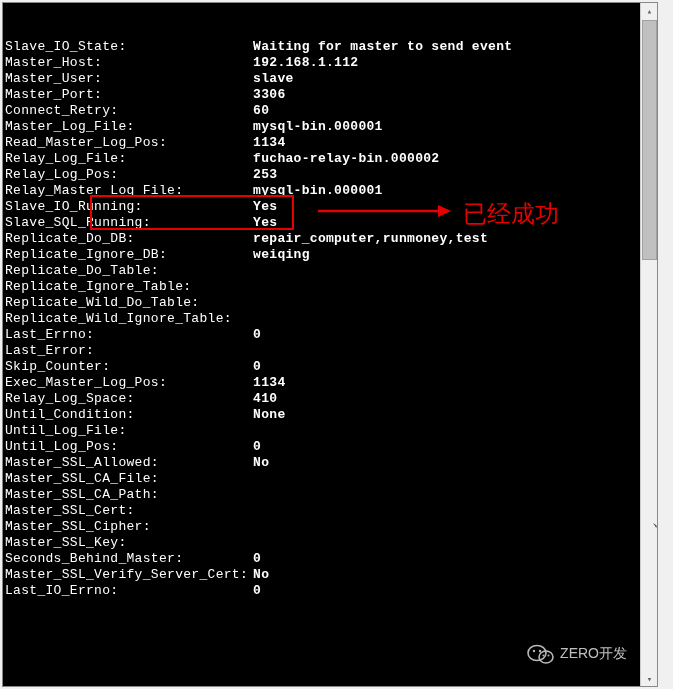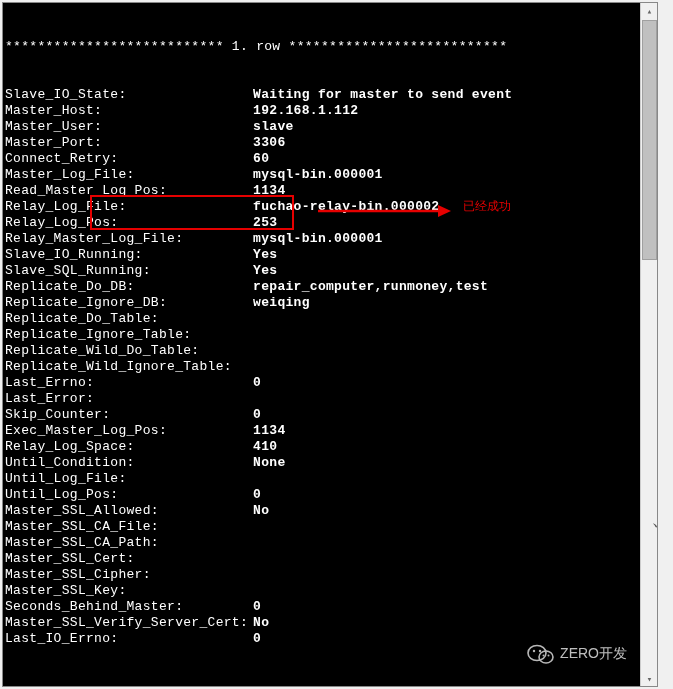--- a/index.html
+++ b/index.html
@@ -61,21 +61,21 @@
       top: 198px;
       width: 140px;
       height: 20px;
       pointer-events: none;
     }
     .annotation-text {
       position: absolute;
       left: 460px;
       top: 195px;
       color: #e60000;
-      font-size: 12px;
+      font-size: 24px;
       font-family: "Microsoft YaHei", sans-serif;
       font-weight: normal;
       pointer-events: none;
     }
     .scrollbar {
       position: absolute;
       right: 0;
       top: 0;
       width: 17px;
       height: 685px;
@@ -145,21 +145,20 @@
     }
     .divider-line {
       height: 16px;
     }
   </style>
 </head>
 <body>
 
 <div class="terminal-container">
   <div class="terminal-content">
-    <div class="divider-line">*************************** 1. row ***************************</div>
     <div id="fields-container"><div class="row"><span class="label">Slave_IO_State:</span><span class="value"> Waiting for master to send event</span></div><div class="row"><span class="label">Master_Host:</span><span class="value"> 192.168.1.112</span></div><div class="row"><span class="label">Master_User:</span><span class="value"> slave</span></div><div class="row"><span class="label">Master_Port:</span><span class="value"> 3306</span></div><div class="row"><span class="label">Connect_Retry:</span><span class="value"> 60</span></div><div class="row"><span class="label">Master_Log_File:</span><span class="value"> mysql-bin.000001</span></div><div class="row"><span class="label">Read_Master_Log_Pos:</span><span class="value"> 1134</span></div><div class="row"><span class="label">Relay_Log_File:</span><span class="value"> fuchao-relay-bin.000002</span></div><div class="row"><span class="label">Relay_Log_Pos:</span><span class="value"> 253</span></div><div class="row"><span class="label">Relay_Master_Log_File:</span><span class="value"> mysql-bin.000001</span></div><div class="row"><span class="label">Slave_IO_Running:</span><span class="value"> Yes</span></div><div class="row"><span class="label">Slave_SQL_Running:</span><span class="value"> Yes</span></div><div class="row"><span class="label">Replicate_Do_DB:</span><span class="value"> repair_computer,runmoney,test</span></div><div class="row"><span class="label">Replicate_Ignore_DB:</span><span class="value"> weiqing</span></div><div class="row"><span class="label">Replicate_Do_Table:</span><span class="value"> </span></div><div class="row"><span class="label">Replicate_Ignore_Table:</span><span class="value"> </span></div><div class="row"><span class="label">Replicate_Wild_Do_Table:</span><span class="value"> </span></div><div class="row"><span class="label">Replicate_Wild_Ignore_Table:</span><span class="value"> </span></div><div class="row"><span class="label">Last_Errno:</span><span class="value"> 0</span></div><div class="row"><span class="label">Last_Error:</span><span class="value"> </span></div><div class="row"><span class="label">Skip_Counter:</span><span class="value"> 0</span></div><div class="row"><span class="label">Exec_Master_Log_Pos:</span><span class="value"> 1134</span></div><div class="row"><span class="label">Relay_Log_Space:</span><span class="value"> 410</span></div><div class="row"><span class="label">Until_Condition:</span><span class="value"> None</span></div><div class="row"><span class="label">Until_Log_File:</span><span class="value"> </span></div><div class="row"><span class="label">Until_Log_Pos:</span><span class="value"> 0</span></div><div class="row"><span class="label">Master_SSL_Allowed:</span><span class="value"> No</span></div><div class="row"><span class="label">Master_SSL_CA_File:</span><span class="value"> </span></div><div class="row"><span class="label">Master_SSL_CA_Path:</span><span class="value"> </span></div><div class="row"><span class="label">Master_SSL_Cert:</span><span class="value"> </span></div><div class="row"><span class="label">Master_SSL_Cipher:</span><span class="value"> </span></div><div class="row"><span class="label">Master_SSL_Key:</span><span class="value"> </span></div><div class="row"><span class="label">Seconds_Behind_Master:</span><span class="value"> 0</span></div><div class="row"><span class="label">Master_SSL_Verify_Server_Cert:</span><span class="value"> No</span></div><div class="row"><span class="label">Last_IO_Errno:</span><span class="value"> 0</span></div></div>
     
   </div>
 
   <div class="highlight-box"></div>
 
   <svg class="arrow-svg" viewBox="0 0 140 20">
     <line x1="5" y1="10" x2="125" y2="10" stroke="#e60000" stroke-width="2.5"></line>
     <polygon points="125,4 138,10 125,16" fill="#e60000"></polygon>
   </svg>

